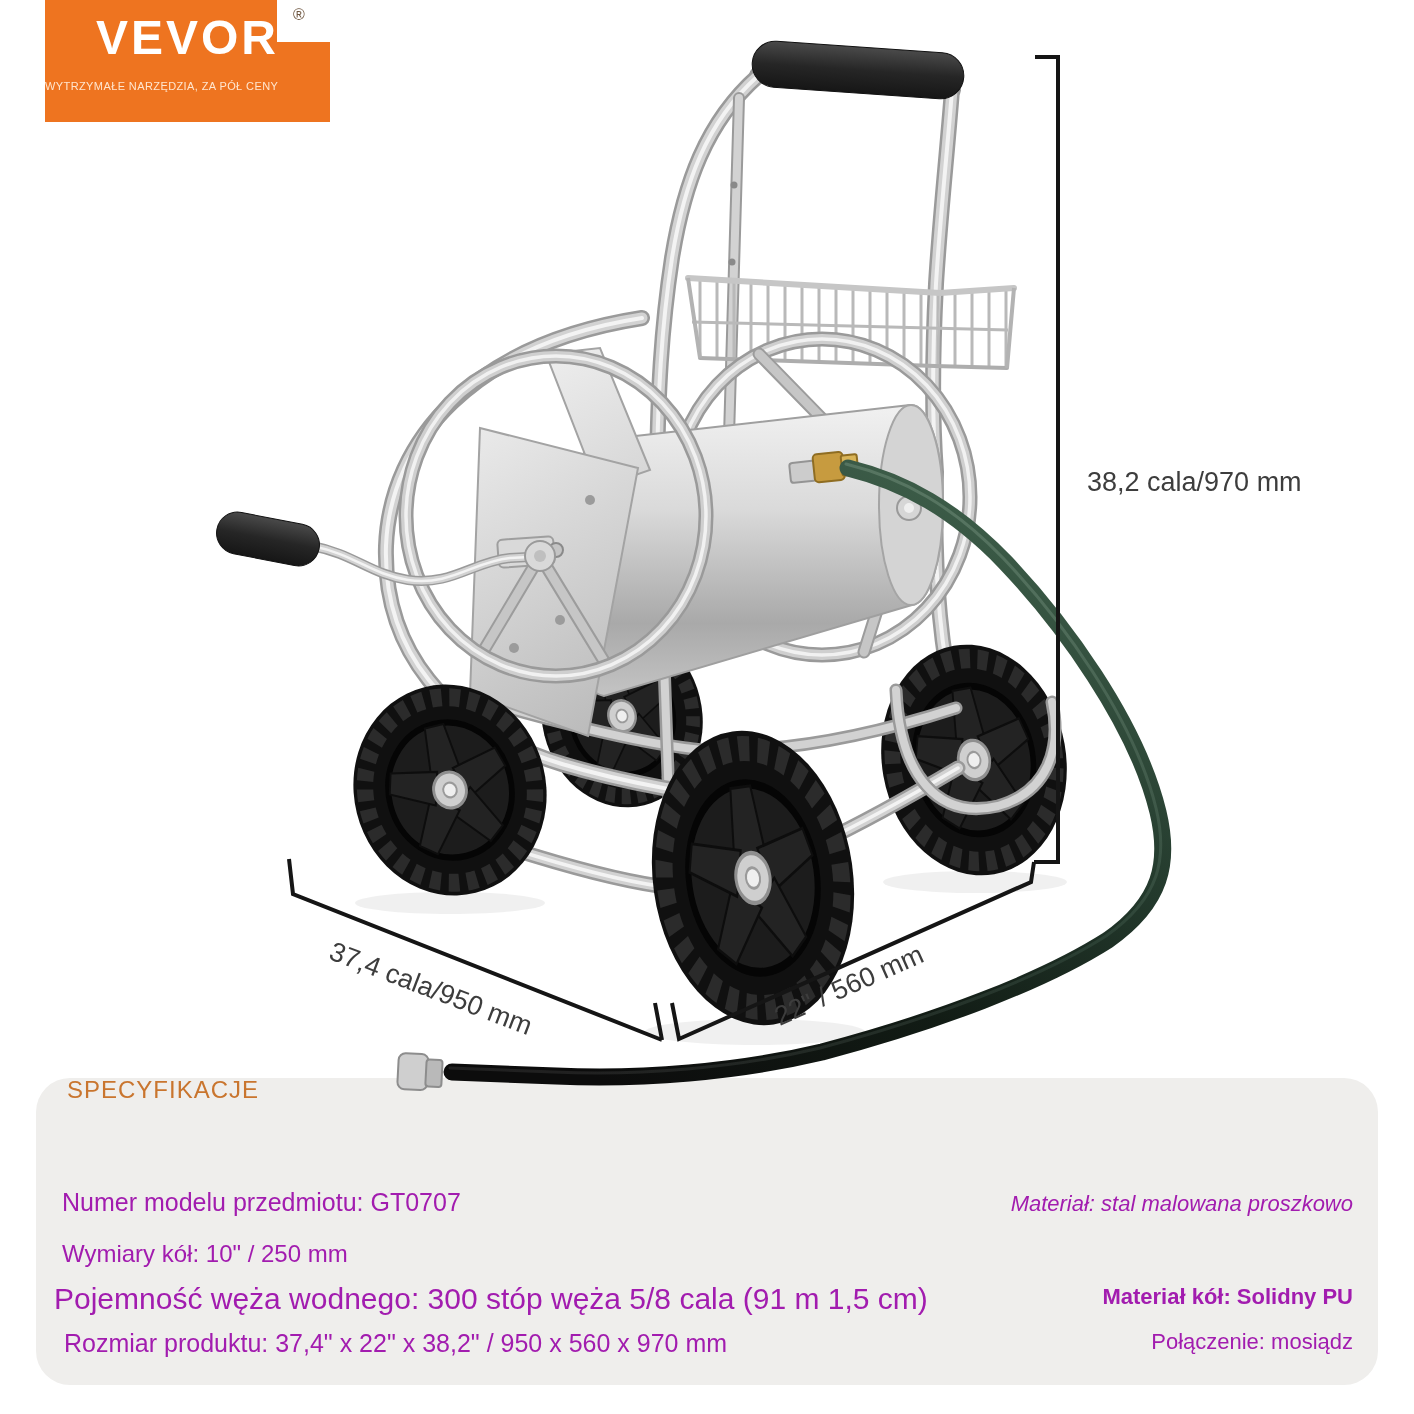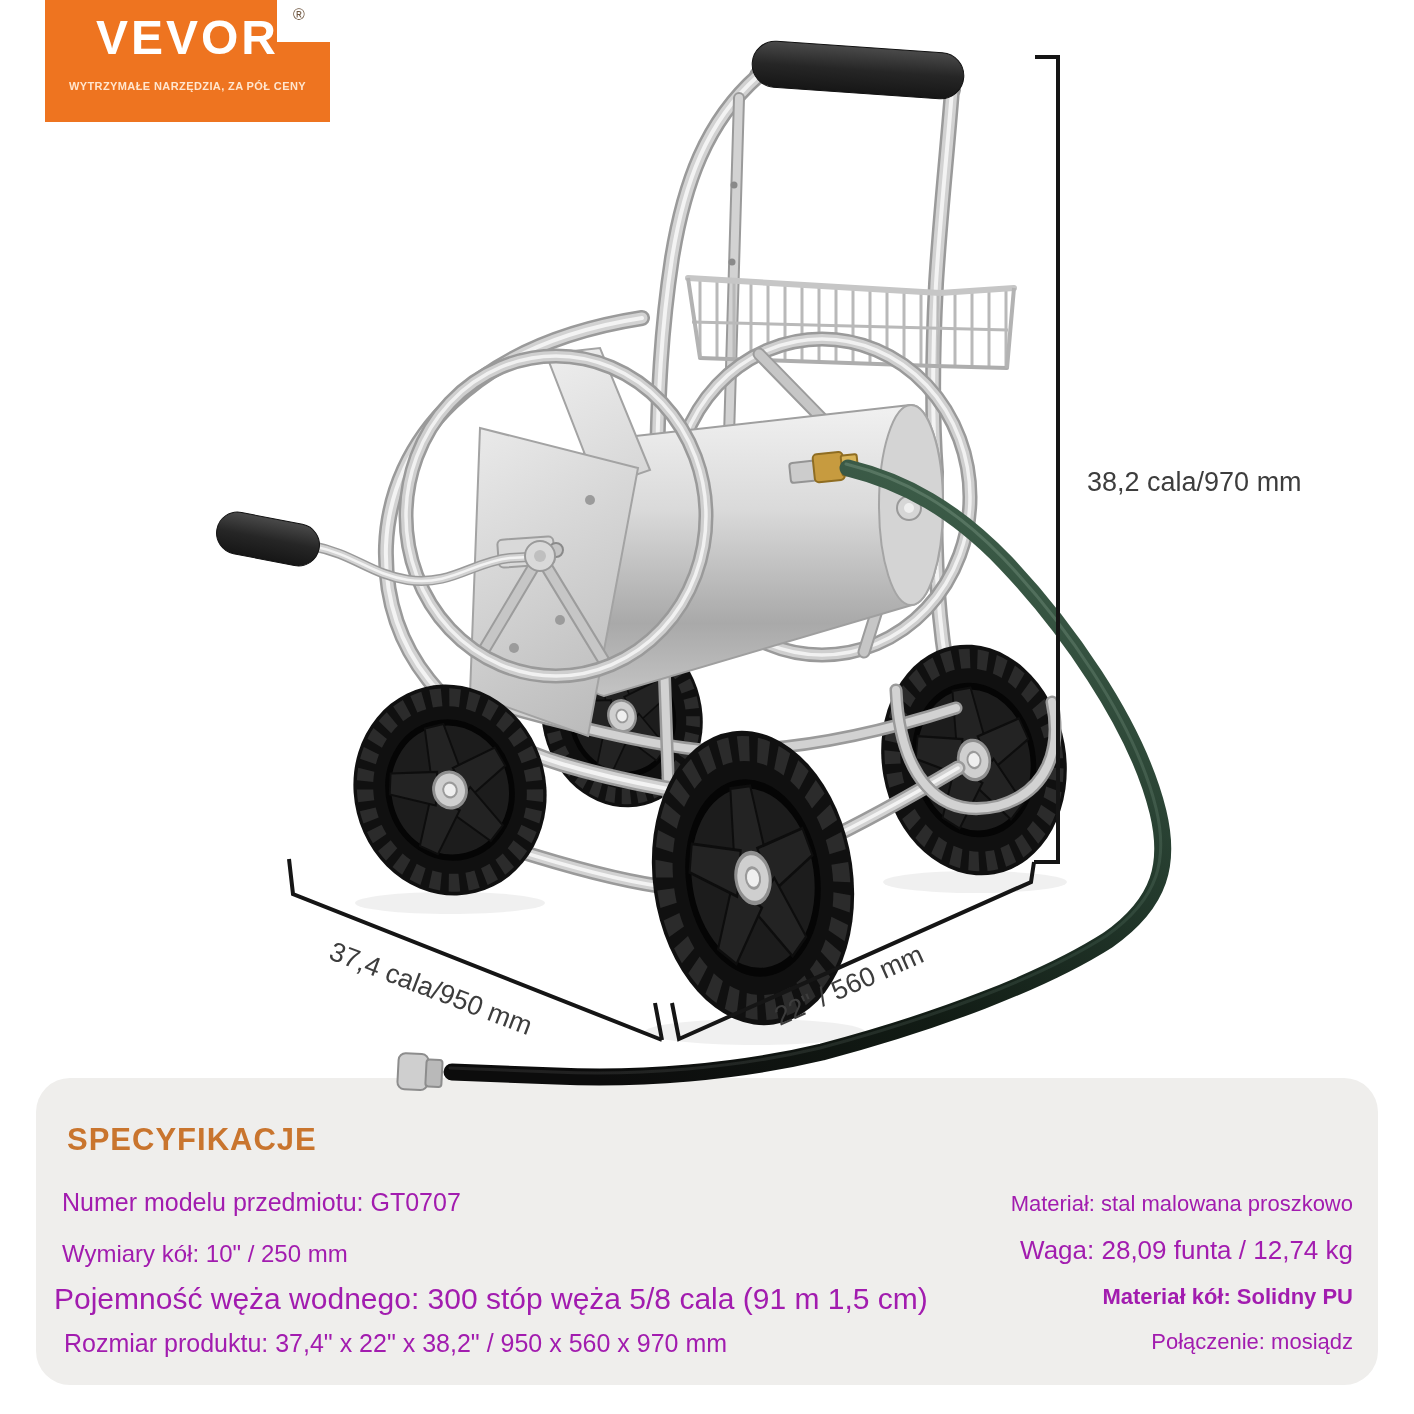--- a/index.html
+++ b/index.html
@@ -4,41 +4,41 @@
 <style>
   html,body{margin:0;padding:0;background:#ffffff;}
   .canvas{
     position:relative;width:1414px;height:1414px;background:#ffffff;
     font-family:"Liberation Sans",sans-serif;overflow:hidden;
   }
   
   .logo-box{position:absolute;left:45px;top:0;width:285px;height:122px;background:#ee7420;z-index:3;}
   .logo-name{position:absolute;left:0;top:10px;width:100%;text-align:center;
     font-size:48px;font-weight:700;color:#ffffff;letter-spacing:3px;}
-  .logo-tagline{position:absolute;left:0;top:80px;width:100%;text-align:center;
-    font-size:11px;font-weight:700;color:#ffe6cf;letter-spacing:.4px;white-space:nowrap;}
+  .logo-tagline{position:absolute;left:0;top:80px;width:100%;
+    font-size:11px;font-weight:400;color:#ffe6cf;letter-spacing:.4px;white-space:nowrap;}
   .logo-notch{position:absolute;left:232px;top:0;width:53px;height:42px;background:#ffffff;}
   .logo-reg{position:absolute;left:16px;top:6px;font-size:16px;color:#6e5640;}
   
   .dim{position:absolute;color:#3d3d3d;font-size:27px;white-space:nowrap;z-index:4;}
   .dim-height{left:1070px;top:467px;margin-left:17px;}
   .dim-length{left:336px;top:936px;transform:rotate(21deg);transform-origin:0 0;}
   .dim-width{left:770px;top:1004px;transform:rotate(-24deg);transform-origin:0 0;}
   
   .spec-panel{position:absolute;left:36px;top:1078px;width:1342px;height:307px;
     background:#efeeec;border-radius:34px;z-index:1;}
-  .spec-heading{position:absolute;left:67px;top:1122px;font-size:31px;font-weight:700;
+  .spec-heading{position:absolute;left:67px;top:1076px;font-size:24px;font-weight:400;
     color:#c9752e;letter-spacing:1px;z-index:3;white-space:nowrap;}
   .spec-line{position:absolute;color:#a21caf;white-space:nowrap;z-index:3;}
   .sl1{left:62px;top:1188px;font-size:25px;}
   .sl2{left:62px;top:1240px;font-size:24px;}
   .sl3{left:54px;top:1282px;font-size:30px;}
   .sl4{left:64px;top:1329px;font-size:25px;}
   .sr{right:61px;text-align:right;}
-  .sr1{top:1191px;font-size:22px;}
+  .sr1{top:1191px;font-size:22px;font-style:italic;}
   .sr2{top:1235px;font-size:26px;}
   .sr3{top:1284px;font-size:22px;font-weight:bold;}
   .sr4{top:1329px;font-size:22px;}
   
   .art{position:absolute;left:0;top:0;width:1414px;height:1414px;z-index:2;}
   .td{stroke:#9a9a9a;fill:none;stroke-linecap:round;}
   .tm{stroke:#d2d2d2;fill:none;stroke-linecap:round;}
   .tl{stroke:#f3f3f3;fill:none;stroke-linecap:round;}
   .spoke-u{stroke:#9c9c9c;fill:none;stroke-linecap:round;}
   .spoke-o{stroke:#c6c6c6;fill:none;stroke-linecap:round;}
@@ -228,17 +228,16 @@
   <div class="dim dim-width">22" / 560 mm</div>
 
   <div class="spec-heading">SPECYFIKACJE</div>
 
   <div class="spec-line sl1">Numer modelu przedmiotu: GT0707</div>
   <div class="spec-line sl2">Wymiary kół: 10" / 250 mm</div>
   <div class="spec-line sl3">Pojemność węża wodnego: 300 stóp węża 5/8 cala (91 m 1,5 cm)</div>
   <div class="spec-line sl4">Rozmiar produktu: 37,4" x 22" x 38,2" / 950 x 560 x 970 mm</div>
 
   <div class="spec-line sr sr1">Materiał: stal malowana proszkowo</div>
-  <div class="spec-line sr sr2">Waga: 28,09 funta / 12,74 kg</div>
   <div class="spec-line sr sr3">Materiał kół: Solidny PU</div>
   <div class="spec-line sr sr4">Połączenie: mosiądz</div>
 
 </div>
 
 </body></html>

